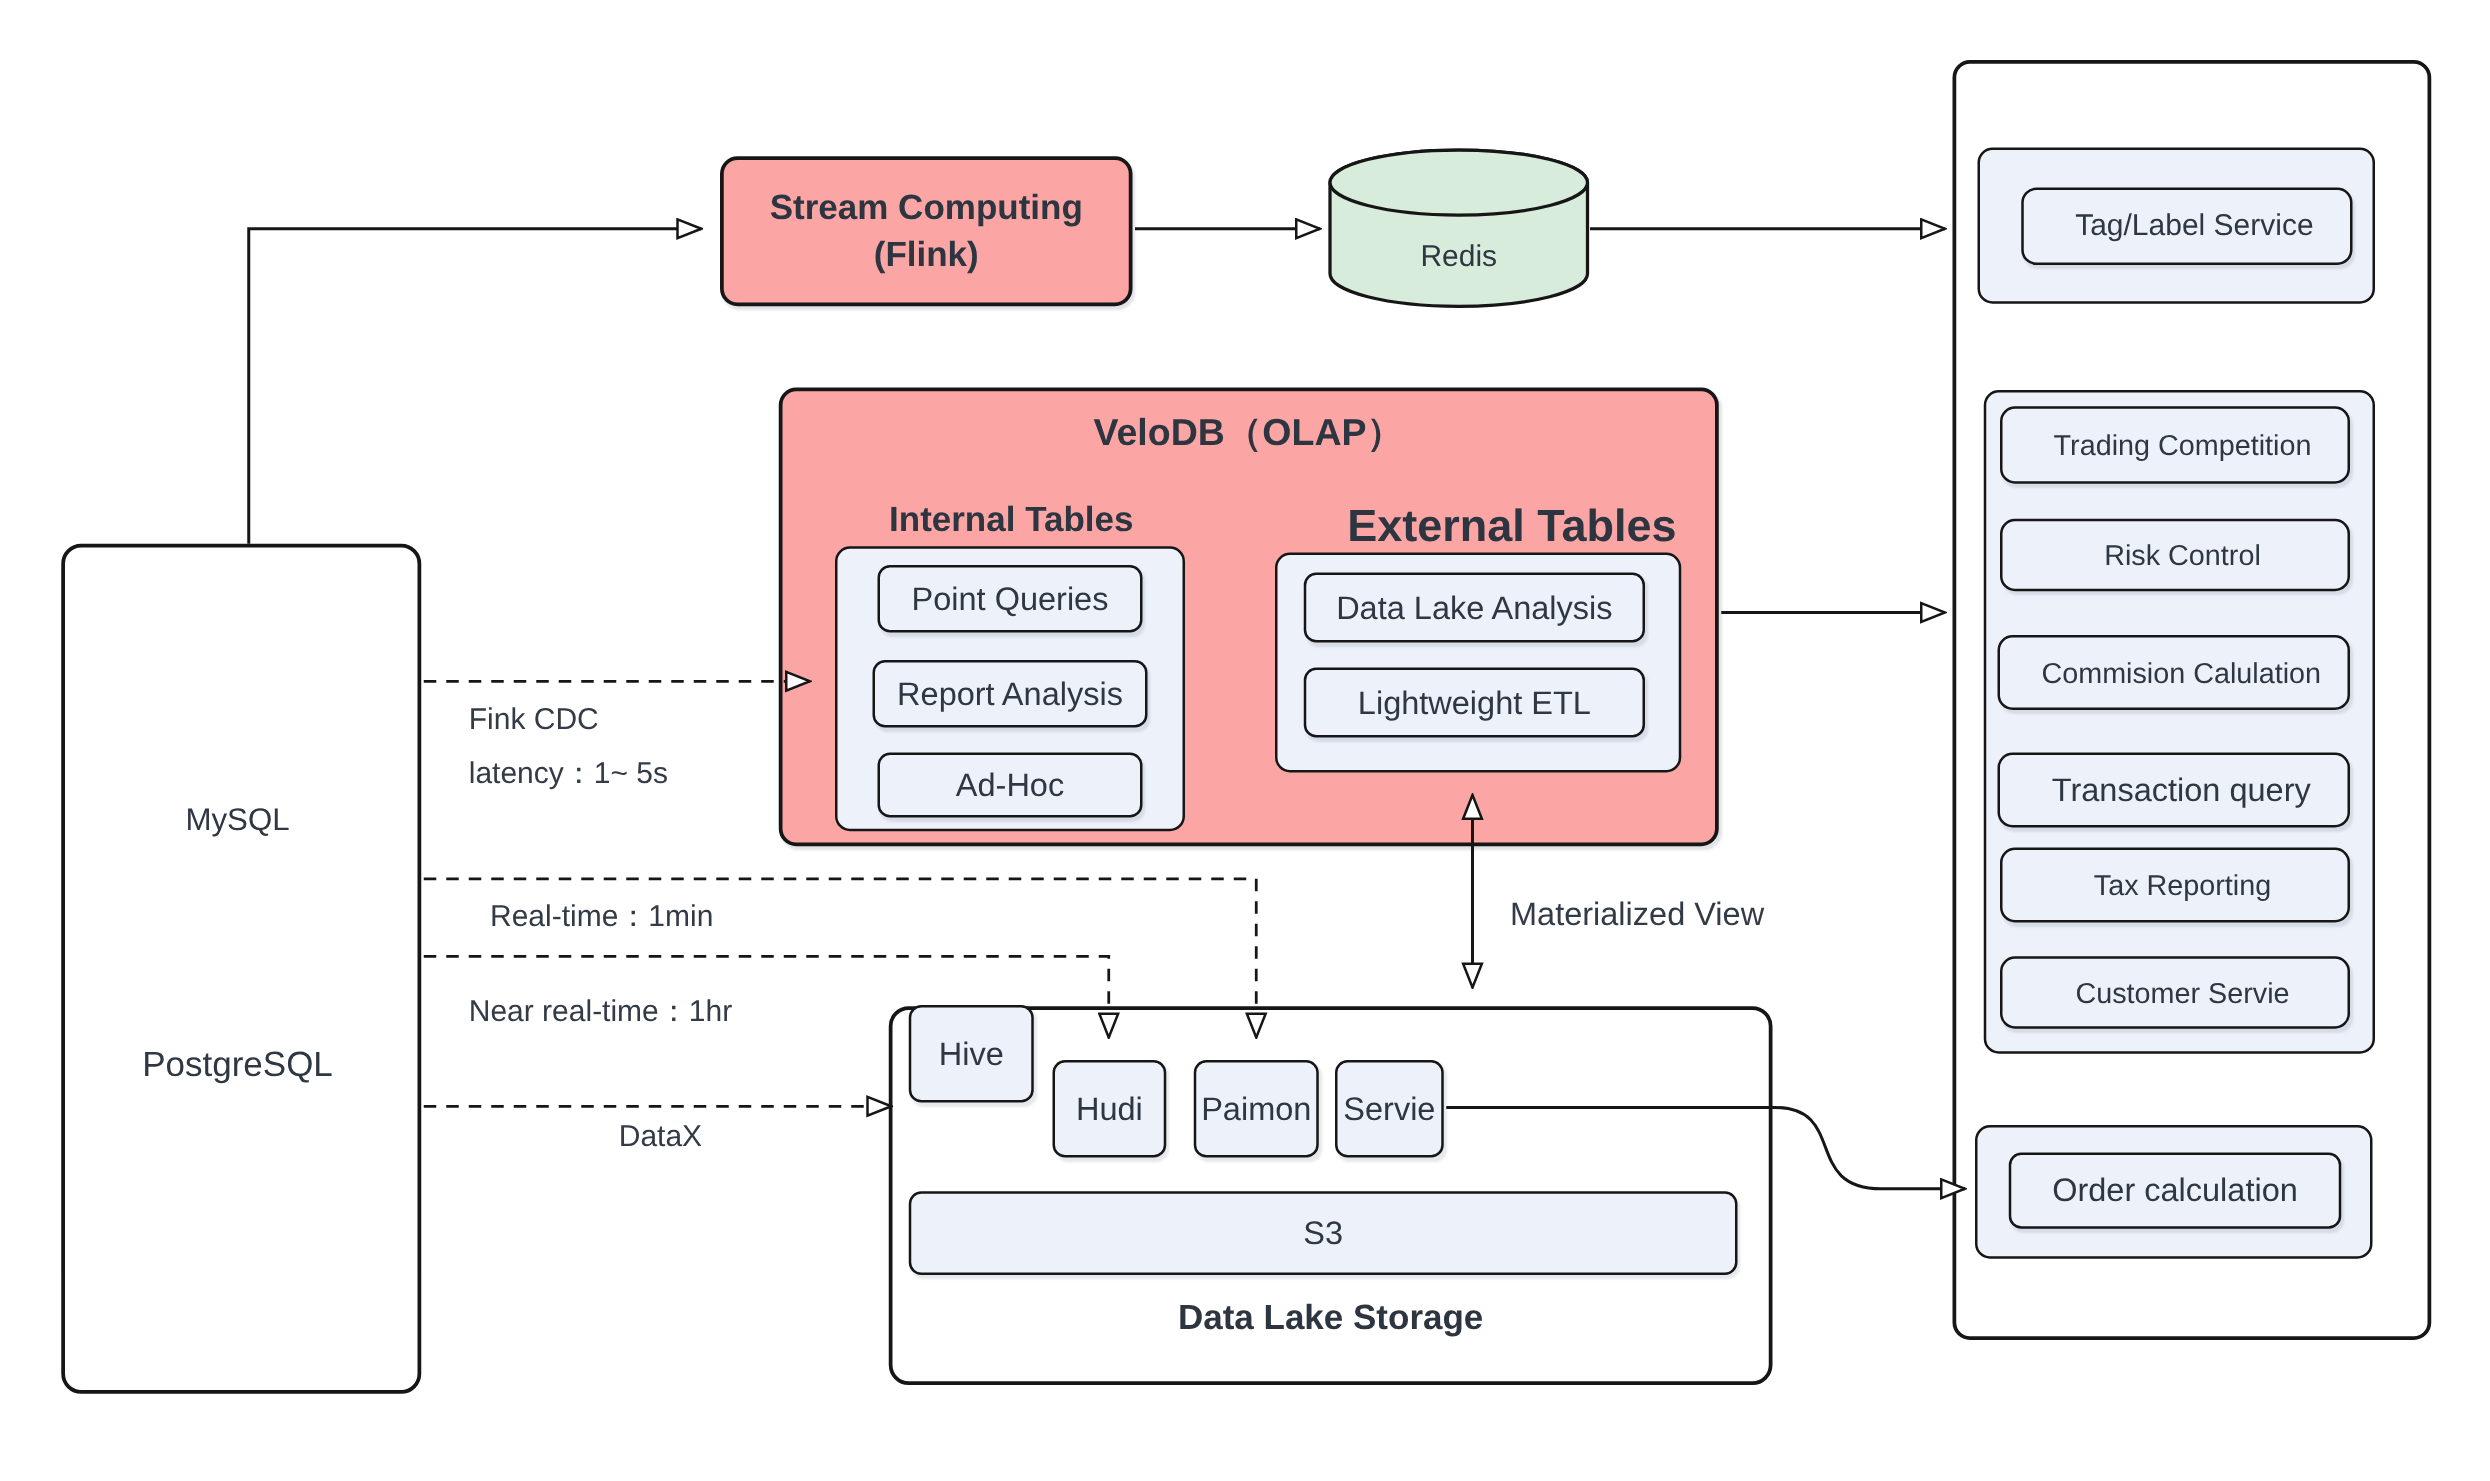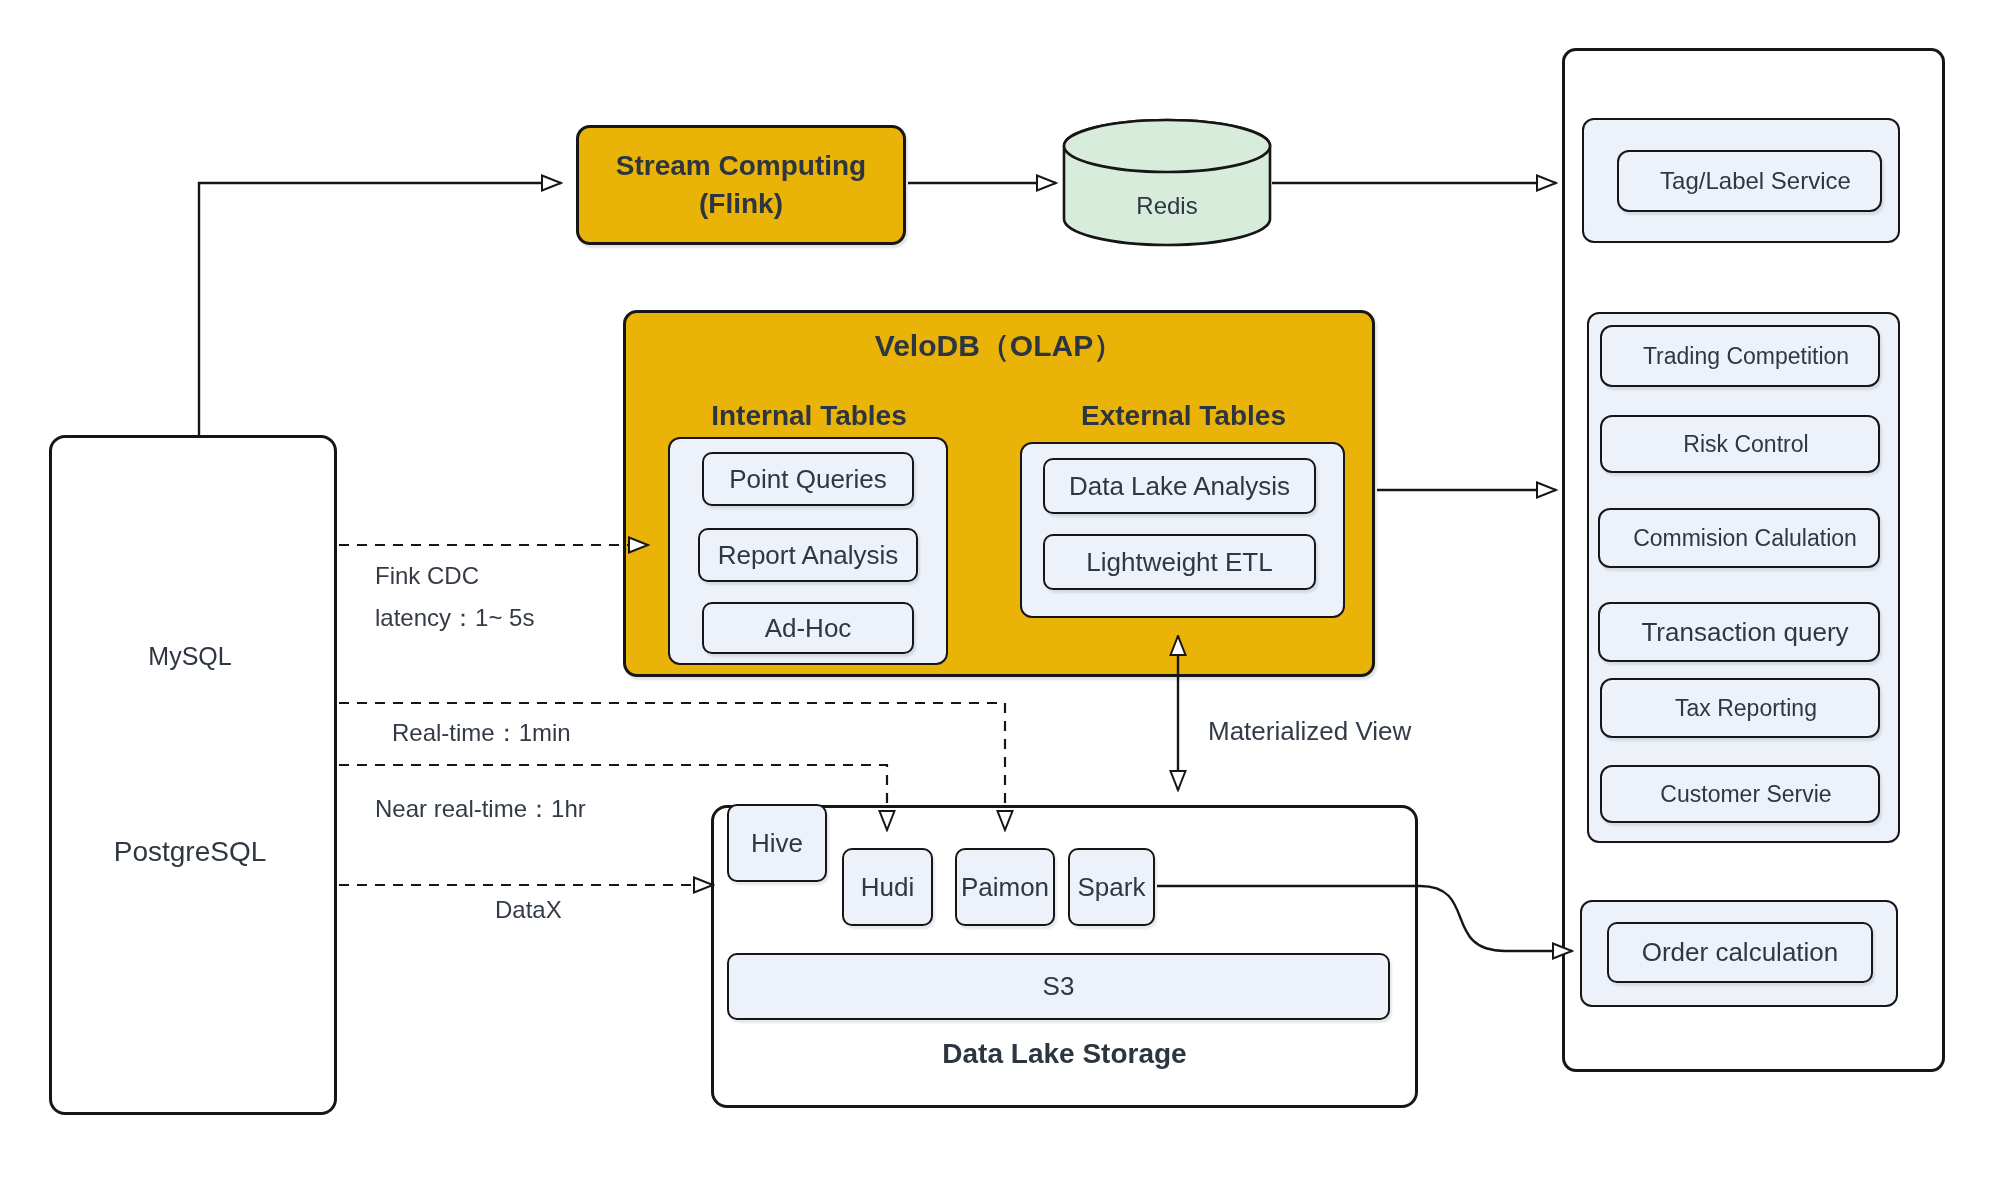--- a/index.html
+++ b/index.html
@@ -4,21 +4,21 @@
 <style>
   html,body{margin:0;padding:0;background:#ffffff;}
   .canvas{position:relative;width:1992px;height:1185px;background:#ffffff;
           font-family:"Liberation Sans", sans-serif;color:#333b46;overflow:hidden;}
   svg.layer{position:absolute;left:0;top:0;width:1992px;height:1185px;}
   #shapes{z-index:1;}
   .html-layer{position:absolute;left:0;top:0;width:1992px;height:1185px;z-index:2;}
   #wires{z-index:3;pointer-events:none;}
   .abs{position:absolute;box-sizing:border-box;}
   .container{background:#ffffff;border:3px solid #161616;border-radius:16px;}
-  .bluebox{background:#eab308;border:3px solid #161616;border-radius:14px;
+  .bluebox{background:#fca5a5;border:3px solid #161616;border-radius:14px;
            box-shadow:2px 3px 2px rgba(90,100,120,0.18);}
   .group{background:#ecf1fa;border:2.5px solid #161616;border-radius:12px;}
   .node{background:#ecf1fa;border:2.5px solid #161616;border-radius:10px;
         display:flex;align-items:center;justify-content:center;
         font-size:26px;color:#2f3742;box-shadow:2px 3px 2px rgba(90,100,120,0.15);}
   .svc{font-size:23px;border-radius:12px;padding-left:12px;}
   .title{position:absolute;font-weight:bold;color:#2c3540;text-align:center;}
   .lbl{position:absolute;font-size:24px;color:#333b46;white-space:nowrap;}
   .cyl-lbl{position:absolute;text-align:center;font-size:25px;color:#2f3742;}
   .center{display:flex;align-items:center;justify-content:center;text-align:center;}
@@ -65,30 +65,30 @@
 
     <div class="abs bluebox" style="left:623px;top:310px;width:752px;height:367px;"></div>
     <div class="title" style="left:623px;top:326px;width:752px;font-size:30px;">VeloDB（OLAP）</div>
 
     <div class="title" style="left:650px;top:400px;width:318px;font-size:28px;">Internal Tables</div>
     <div class="abs group" style="left:668px;top:437px;width:280px;height:228px;"></div>
     <div class="abs node" style="left:702px;top:452px;width:212px;height:54px;">Point Queries</div>
     <div class="abs node" style="left:698px;top:528px;width:220px;height:54px;">Report Analysis</div>
     <div class="abs node" style="left:702px;top:602px;width:212px;height:52px;">Ad-Hoc</div>
 
-    <div class="title" style="left:1022px;top:400px;width:323px;font-size:28px;">External Tables</div>
+    <div class="title" style="left:1048px;top:400px;width:323px;font-size:36px;">External Tables</div>
     <div class="abs group" style="left:1020px;top:442px;width:325px;height:176px;"></div>
     <div class="abs node" style="left:1043px;top:458px;width:273px;height:56px;text-align:right;">Data Lake Analysis</div>
     <div class="abs node" style="left:1043px;top:534px;width:273px;height:56px;">Lightweight ETL</div>
 
     <div class="abs container" style="left:711px;top:805px;width:707px;height:303px;"></div>
     <div class="abs node" style="left:727px;top:804px;width:100px;height:78px;">Hive</div>
     <div class="abs node" style="left:842px;top:848px;width:91px;height:78px;">Hudi</div>
     <div class="abs node" style="left:955px;top:848px;width:100px;height:78px;">Paimon</div>
-    <div class="abs node" style="left:1068px;top:848px;width:87px;height:78px;">Spark</div>
+    <div class="abs node" style="left:1068px;top:848px;width:87px;height:78px;">Servie</div>
     <div class="abs node" style="left:727px;top:953px;width:663px;height:67px;">S3</div>
     <div class="title" style="left:711px;top:1038px;width:707px;font-size:28px;">Data Lake Storage</div>
 
     <div class="abs container" style="left:1562px;top:48px;width:383px;height:1024px;border-radius:14px;"></div>
 
     <div class="abs group" style="left:1582px;top:118px;width:318px;height:125px;"></div>
     <div class="abs node svc" style="left:1617px;top:150px;width:265px;height:62px;font-size:24px;">Tag/Label Service</div>
 
     <div class="abs group" style="left:1587px;top:312px;width:313px;height:531px;"></div>
     <div class="abs node svc" style="left:1600px;top:325px;width:280px;height:62px;">Trading Competition</div>

